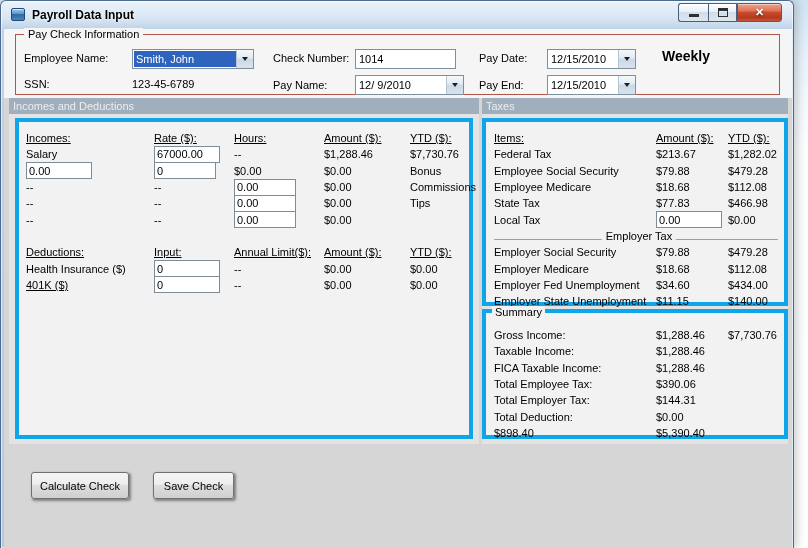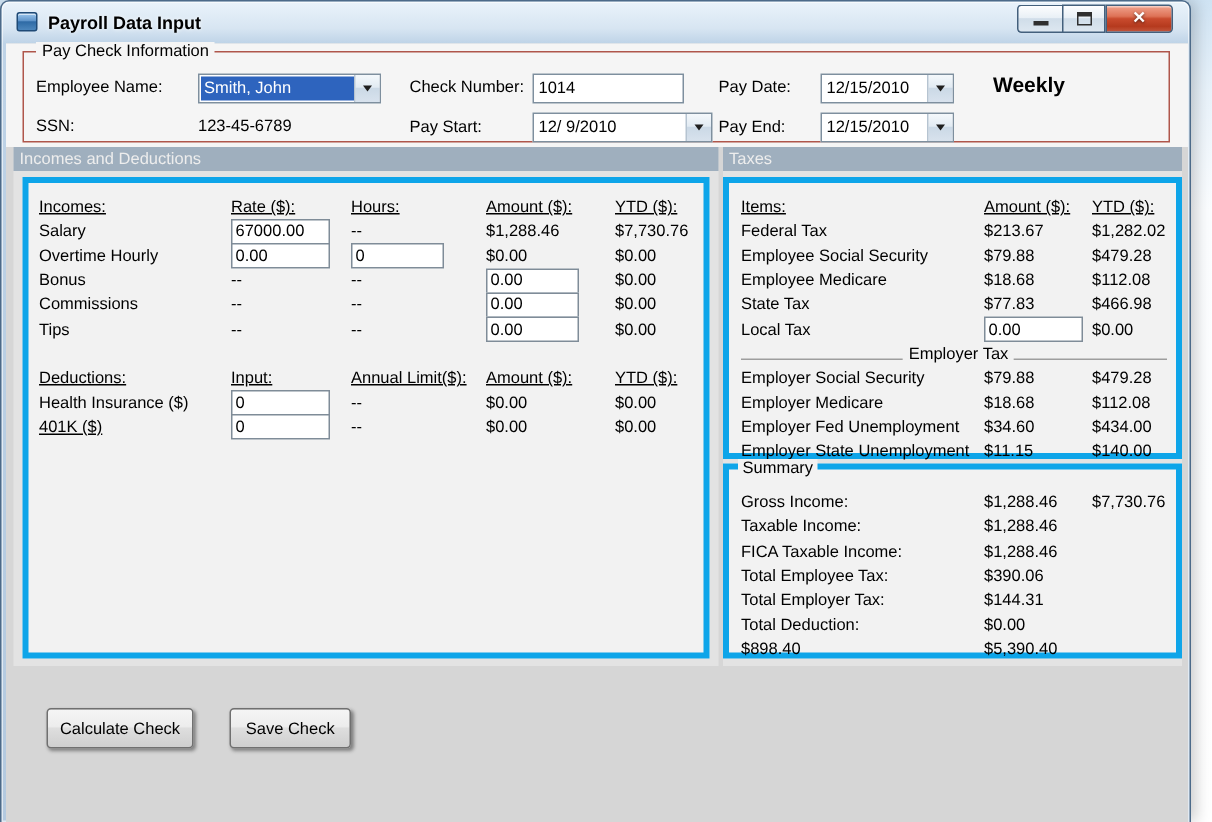--- a/index.html
+++ b/index.html
@@ -107,22 +107,22 @@
             <span class="arrow-down"></span>
           </span>
         </div>
 
         <span class="lbl" style="left:8px;top:43px">SSN:</span>
         <span class="lbl" style="left:116px;top:43px">123-45-6789</span>
 
         <span class="lbl" style="left:257px;top:17px">Check Number:</span>
         <input class="text-input" style="left: 339px; top: 14px; width: 101px;" value="1014">
 
-        <span class="lbl" style="left:257px;top:44px">Pay Start:</span>
-        <div class="combo" style="left:339px;top:40px;width:120px">
+        <span class="lbl" style="left:257px;top:44px">Pay Name:</span>
+        <div class="combo" style="left:339px;top:40px;width:109px">
           <span class="combo-text">12/ 9/2010</span>
           <span class="combo-btn">
             <span class="arrow-down"></span>
           </span>
         </div>
 
         <span class="lbl" style="left:463px;top:17px">Pay Date:</span>
         <div class="combo" style="left:531px;top:14px;width:89px">
           <span class="combo-text">12/15/2010</span>
           <span class="combo-btn">
@@ -162,21 +162,20 @@
         <div class="cell u">YTD ($):</div>
 
         <div class="cell">Salary</div>
         <div class="cell">
             <input class="grid-input w66" value="67000.00" style="">
           </div>
         <div class="cell">--</div>
         <div class="cell">$1,288.46</div>
         <div class="cell">$7,730.76</div>
 
-        <div class="cell">Overtime Hourly</div>
         <div class="cell">
             <input class="grid-input w66" value="0.00" style="">
           </div>
         <div class="cell">
             <input class="grid-input w62" value="0" style="">
           </div>
         <div class="cell">$0.00</div>
         <div class="cell">$0.00</div>
 
         <div class="cell">Bonus</div>

